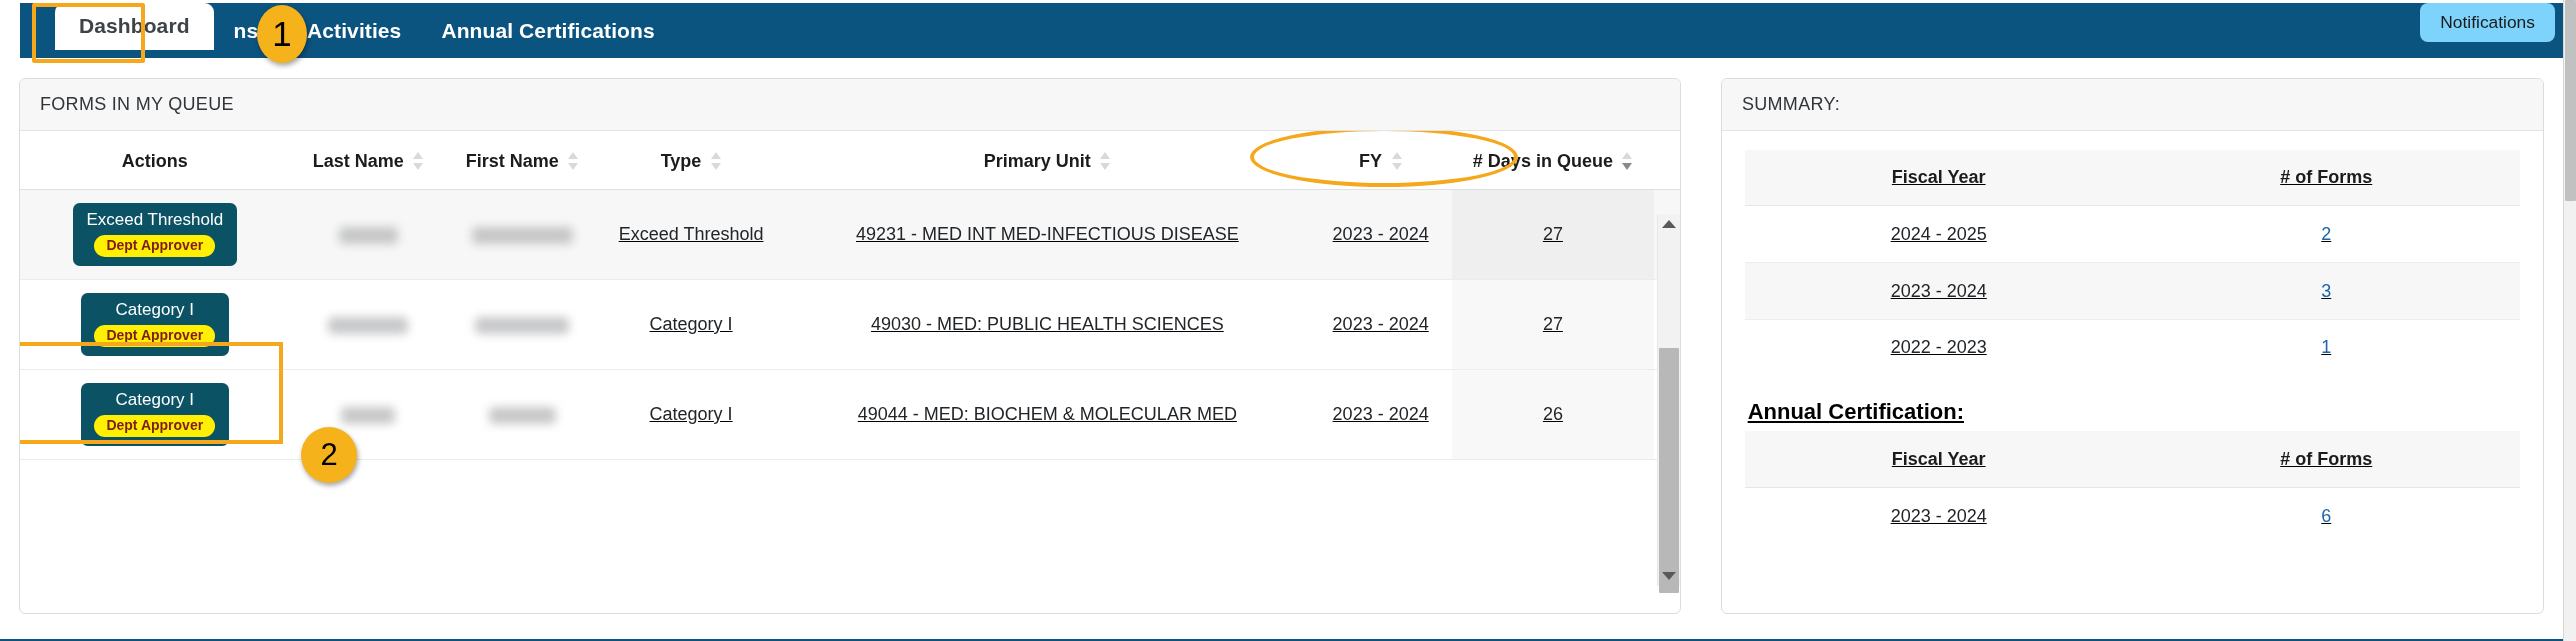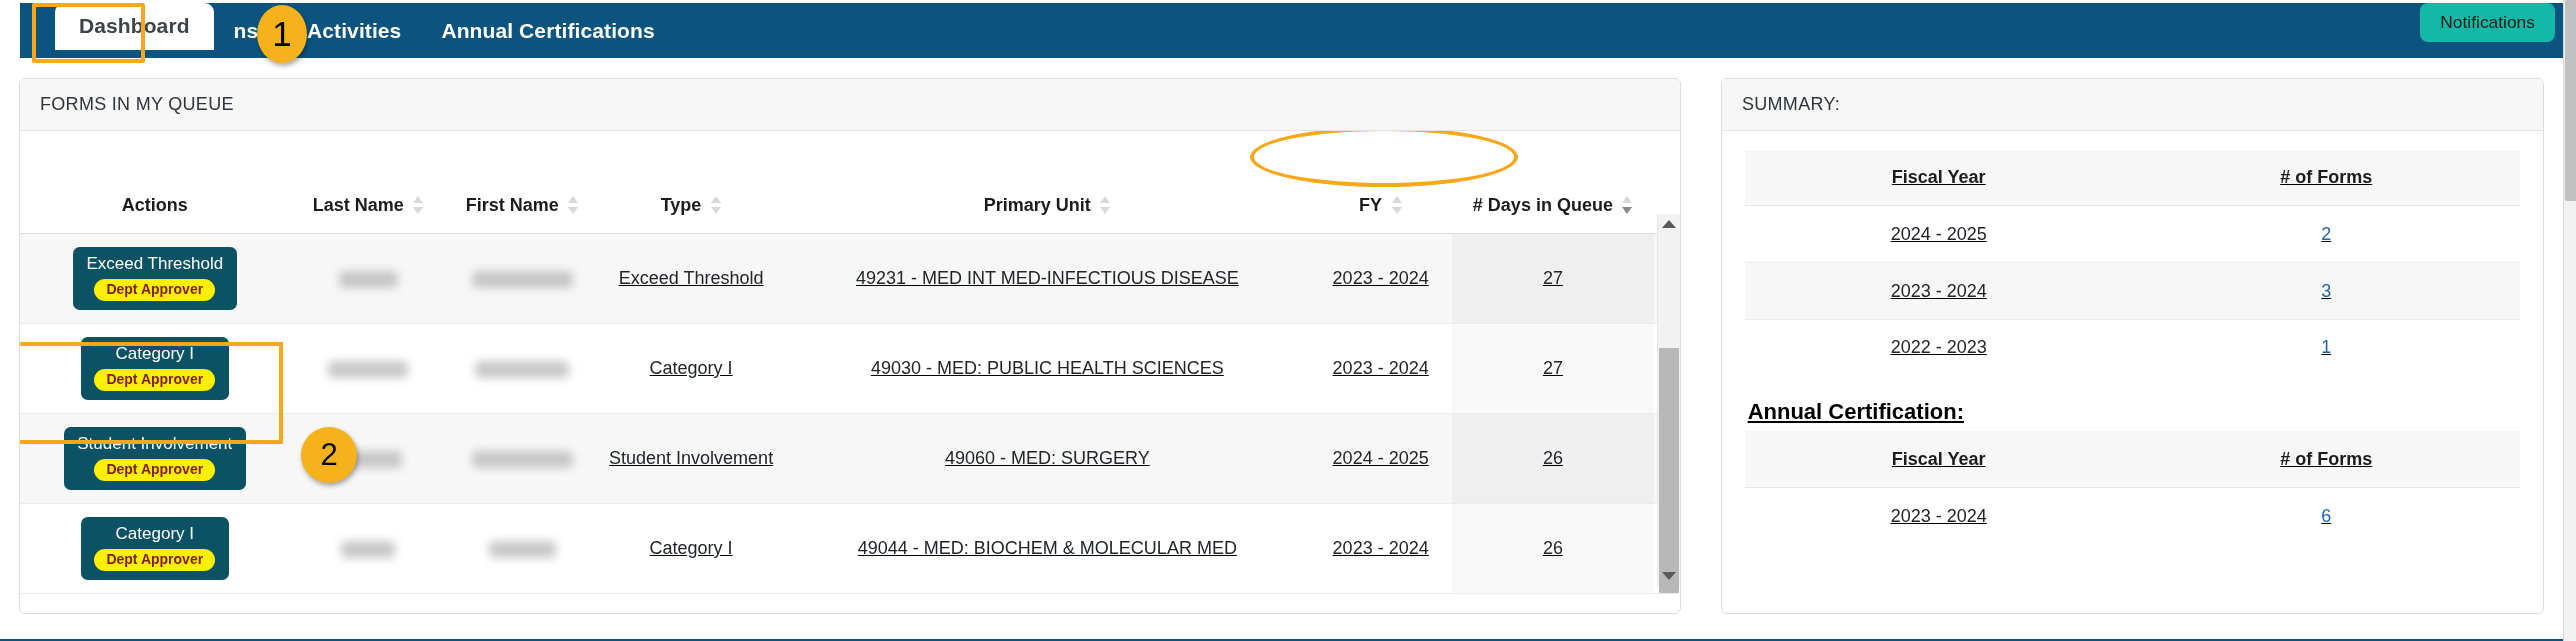--- a/index.html
+++ b/index.html
@@ -39,21 +39,21 @@
   .nav-tab.active {
     background: #ffffff;
     color: #3d4347;
     border-radius: 9.4px 9.4px 0 0;
     height: 47px;
     margin-bottom: 0;
     padding: 0 24px;
   }
   .nav-spacer { flex: 1; }
   .notif-btn {
-    background: #14b8a6;
+    background: #7dd3fc;
     color: #1a1a1a;
     border: none;
     border-radius: 8px;
     font-size: 17.4px;
     font-family: "Liberation Sans", sans-serif;
     padding: 9.4px 20px;
     margin: 0 28px 13.4px 0;
     cursor: pointer;
     white-space: nowrap;
   }
@@ -126,21 +126,21 @@
   .tbl th {
     font-size: 18px;
     font-weight: bold;
     color: #1c1c1c;
     padding: 20px 4px 17.4px 4px;
     border-bottom: 0.7px solid #dfdfdf;
     background: #ffffff;
     text-align: center;
     white-space: nowrap;
   }
-  .th-inner { display: inline-flex; align-items: center; gap: 9.4px; justify-content: center; margin-top: 44px; }
+  .th-inner { display: inline-flex; align-items: center; gap: 9.4px; justify-content: center; }
   .sort-icon {
     display: inline-block;
     width: 10.7px; height: 20px;
     position: relative;
     flex: none;
   }
   .sort-icon::before, .sort-icon::after {
     content: ""; position: absolute; left: 0;
     border-left: 5.4px solid transparent;
     border-right: 5.4px solid transparent;
@@ -412,39 +412,20 @@
             <td>
               <span class="redact" style="width:94px"></span>
             </td>
             <td>Category I</td>
             <td>49030 - MED: PUBLIC HEALTH SCIENCES</td>
             <td>2023 - 2024</td>
             <td class="sorted-col">27</td>
             <td></td>
           </tr>
 
-          <tr class="odd">
-            <td>
-              <button class="action-btn">
-                <span class="a-title">Student Involvement</span>
-                <span class="a-badge">Dept Approver</span>
-              </button>
-            </td>
-            <td>
-              <span class="redact" style="width:67px"></span>
-            </td>
-            <td>
-              <span class="redact" style="width:101px"></span>
-            </td>
-            <td>Student Involvement</td>
-            <td>49060 - MED: SURGERY</td>
-            <td>2024 - 2025</td>
-            <td class="sorted-col">26</td>
-            <td></td>
-          </tr>
 
           <tr class="even">
             <td>
               <button class="action-btn">
                 <span class="a-title">Category I</span>
                 <span class="a-badge">Dept Approver</span>
               </button>
             </td>
             <td>
               <span class="redact" style="width:54px"></span>

